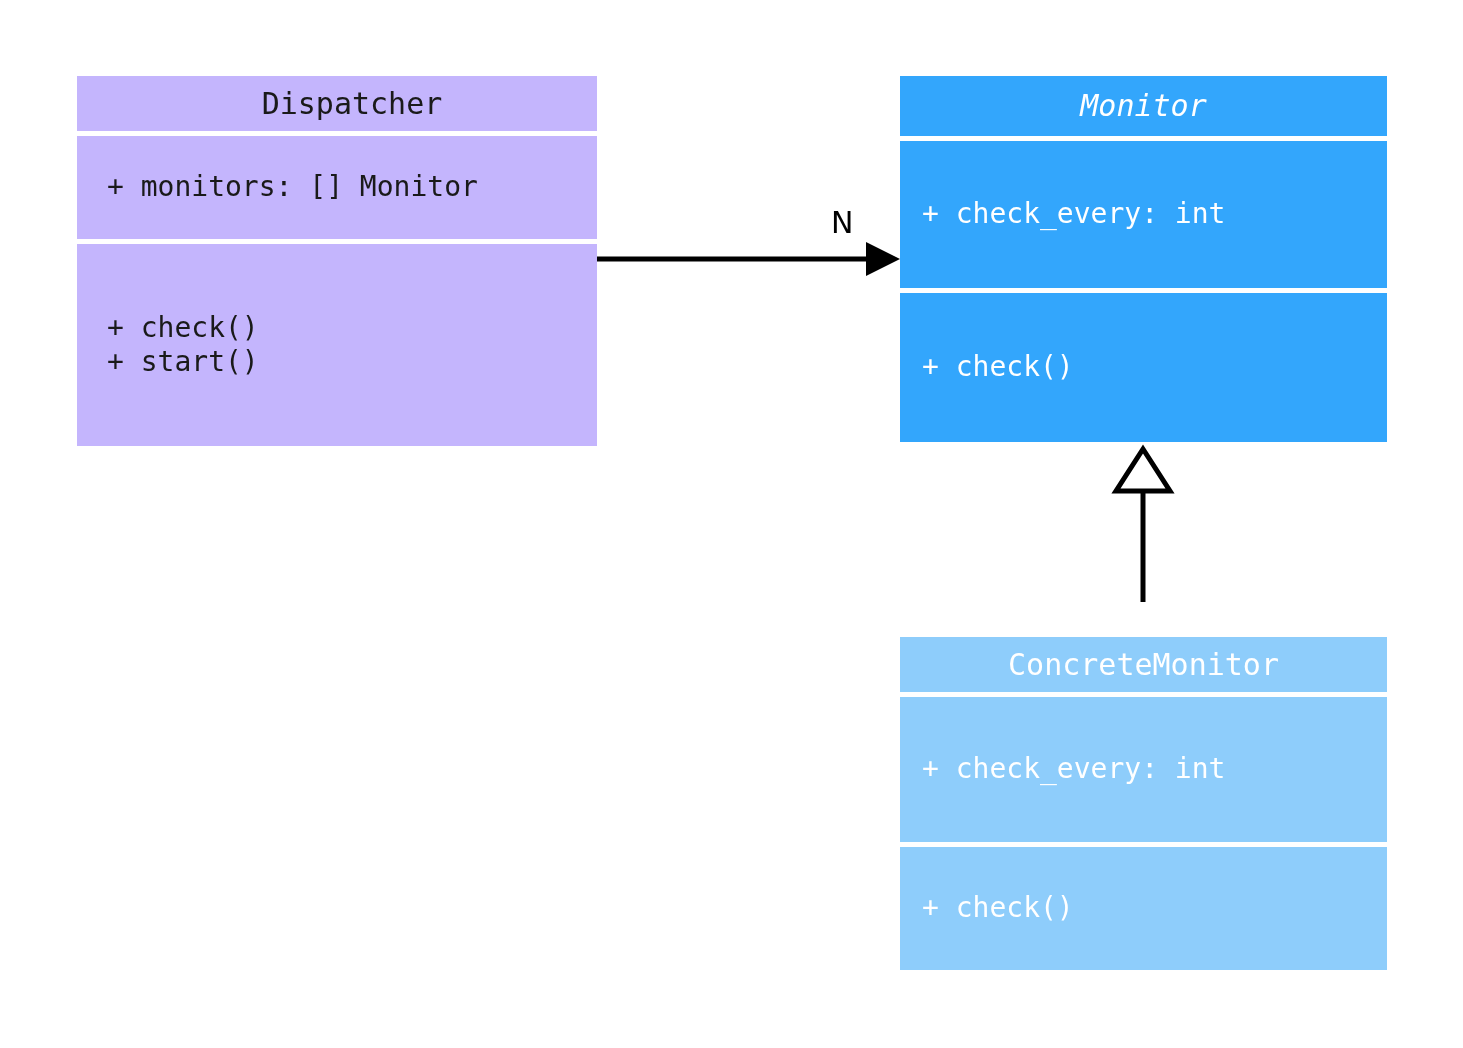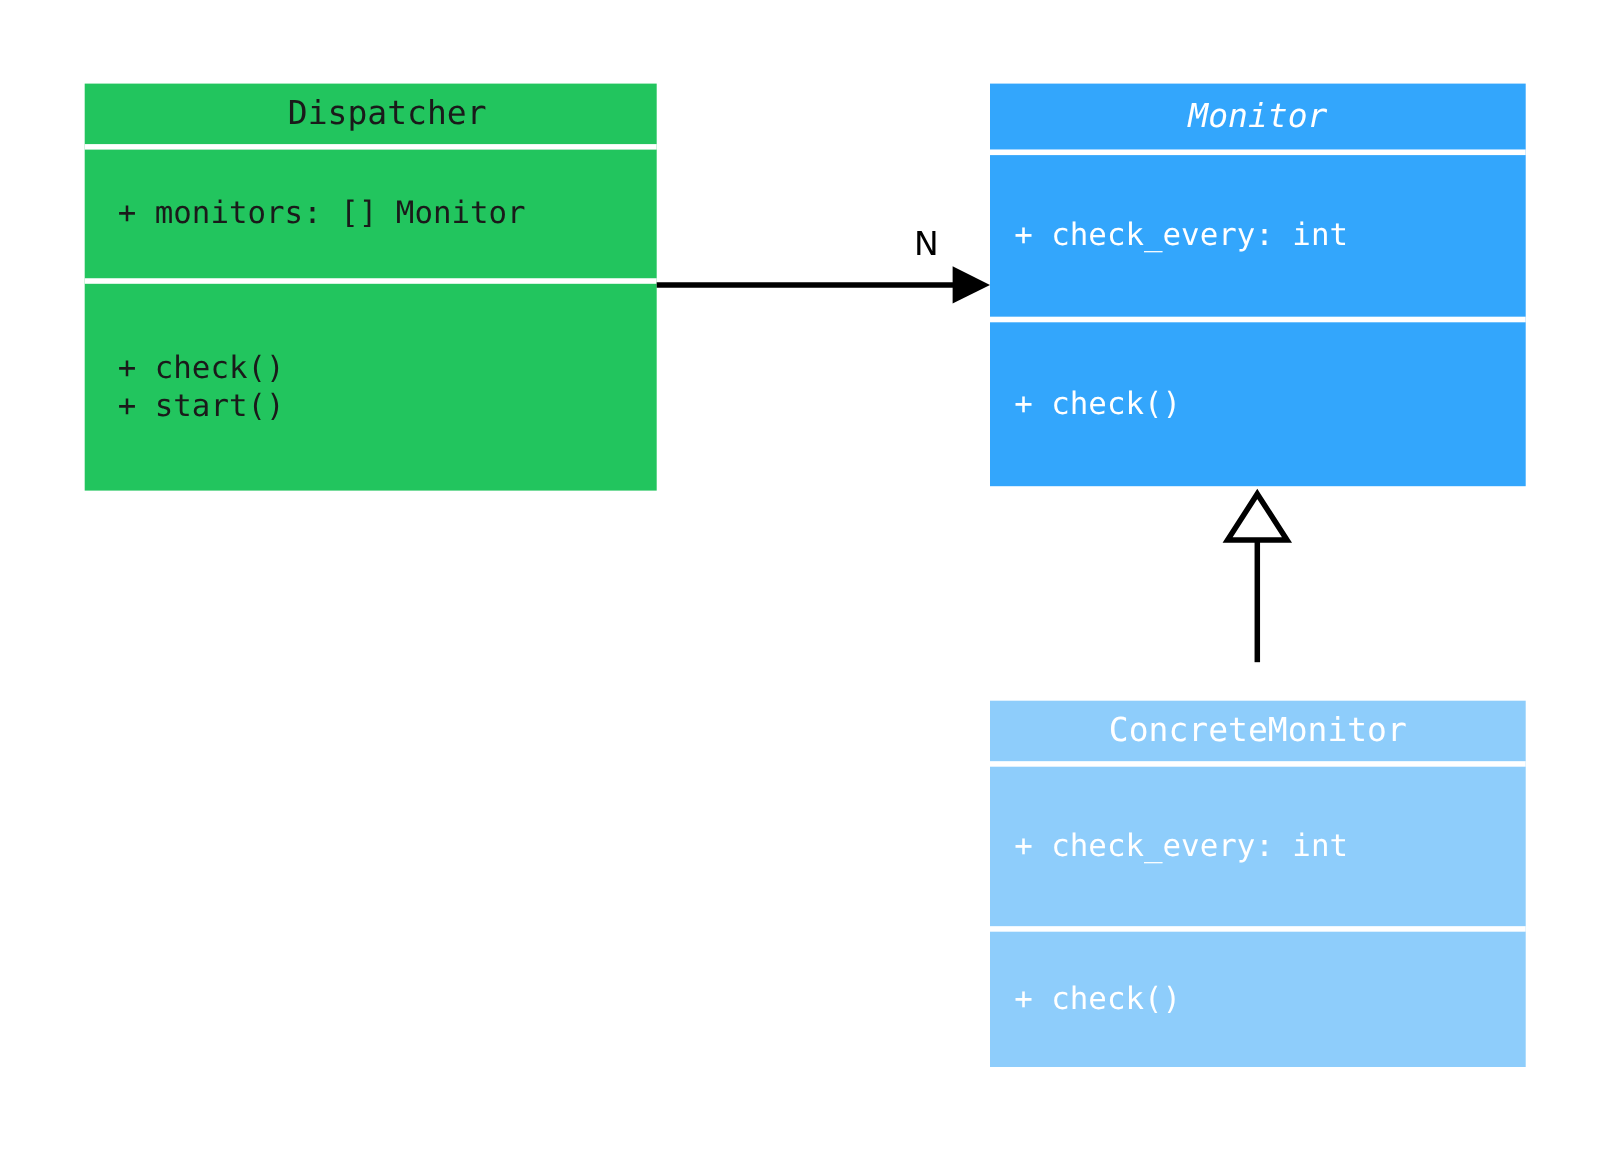--- a/index.html
+++ b/index.html
@@ -57,23 +57,23 @@
   }
 
   
   #dispatcher {
     left: 77px;
     top: 76px;
     width: 520px;
     height: 370px;
     color: #1a1a1a;
   }
-  #dispatcher .uml-compartment { background: #22c55e; padding-left: 30px; }
+  #dispatcher .uml-compartment { background: #c4b5fd; padding-left: 30px; }
   #dispatcher .c-title   { height: 55px; }
-  #dispatcher .c-attrs   { height: 122px; }
+  #dispatcher .c-attrs   { height: 108px; }
   #dispatcher .c-methods { flex: 1 1 auto; }
 
   
   #monitor {
     left: 900px;
     top: 76px;
     width: 487px;
     height: 366px;
     color: #ffffff;
   }

